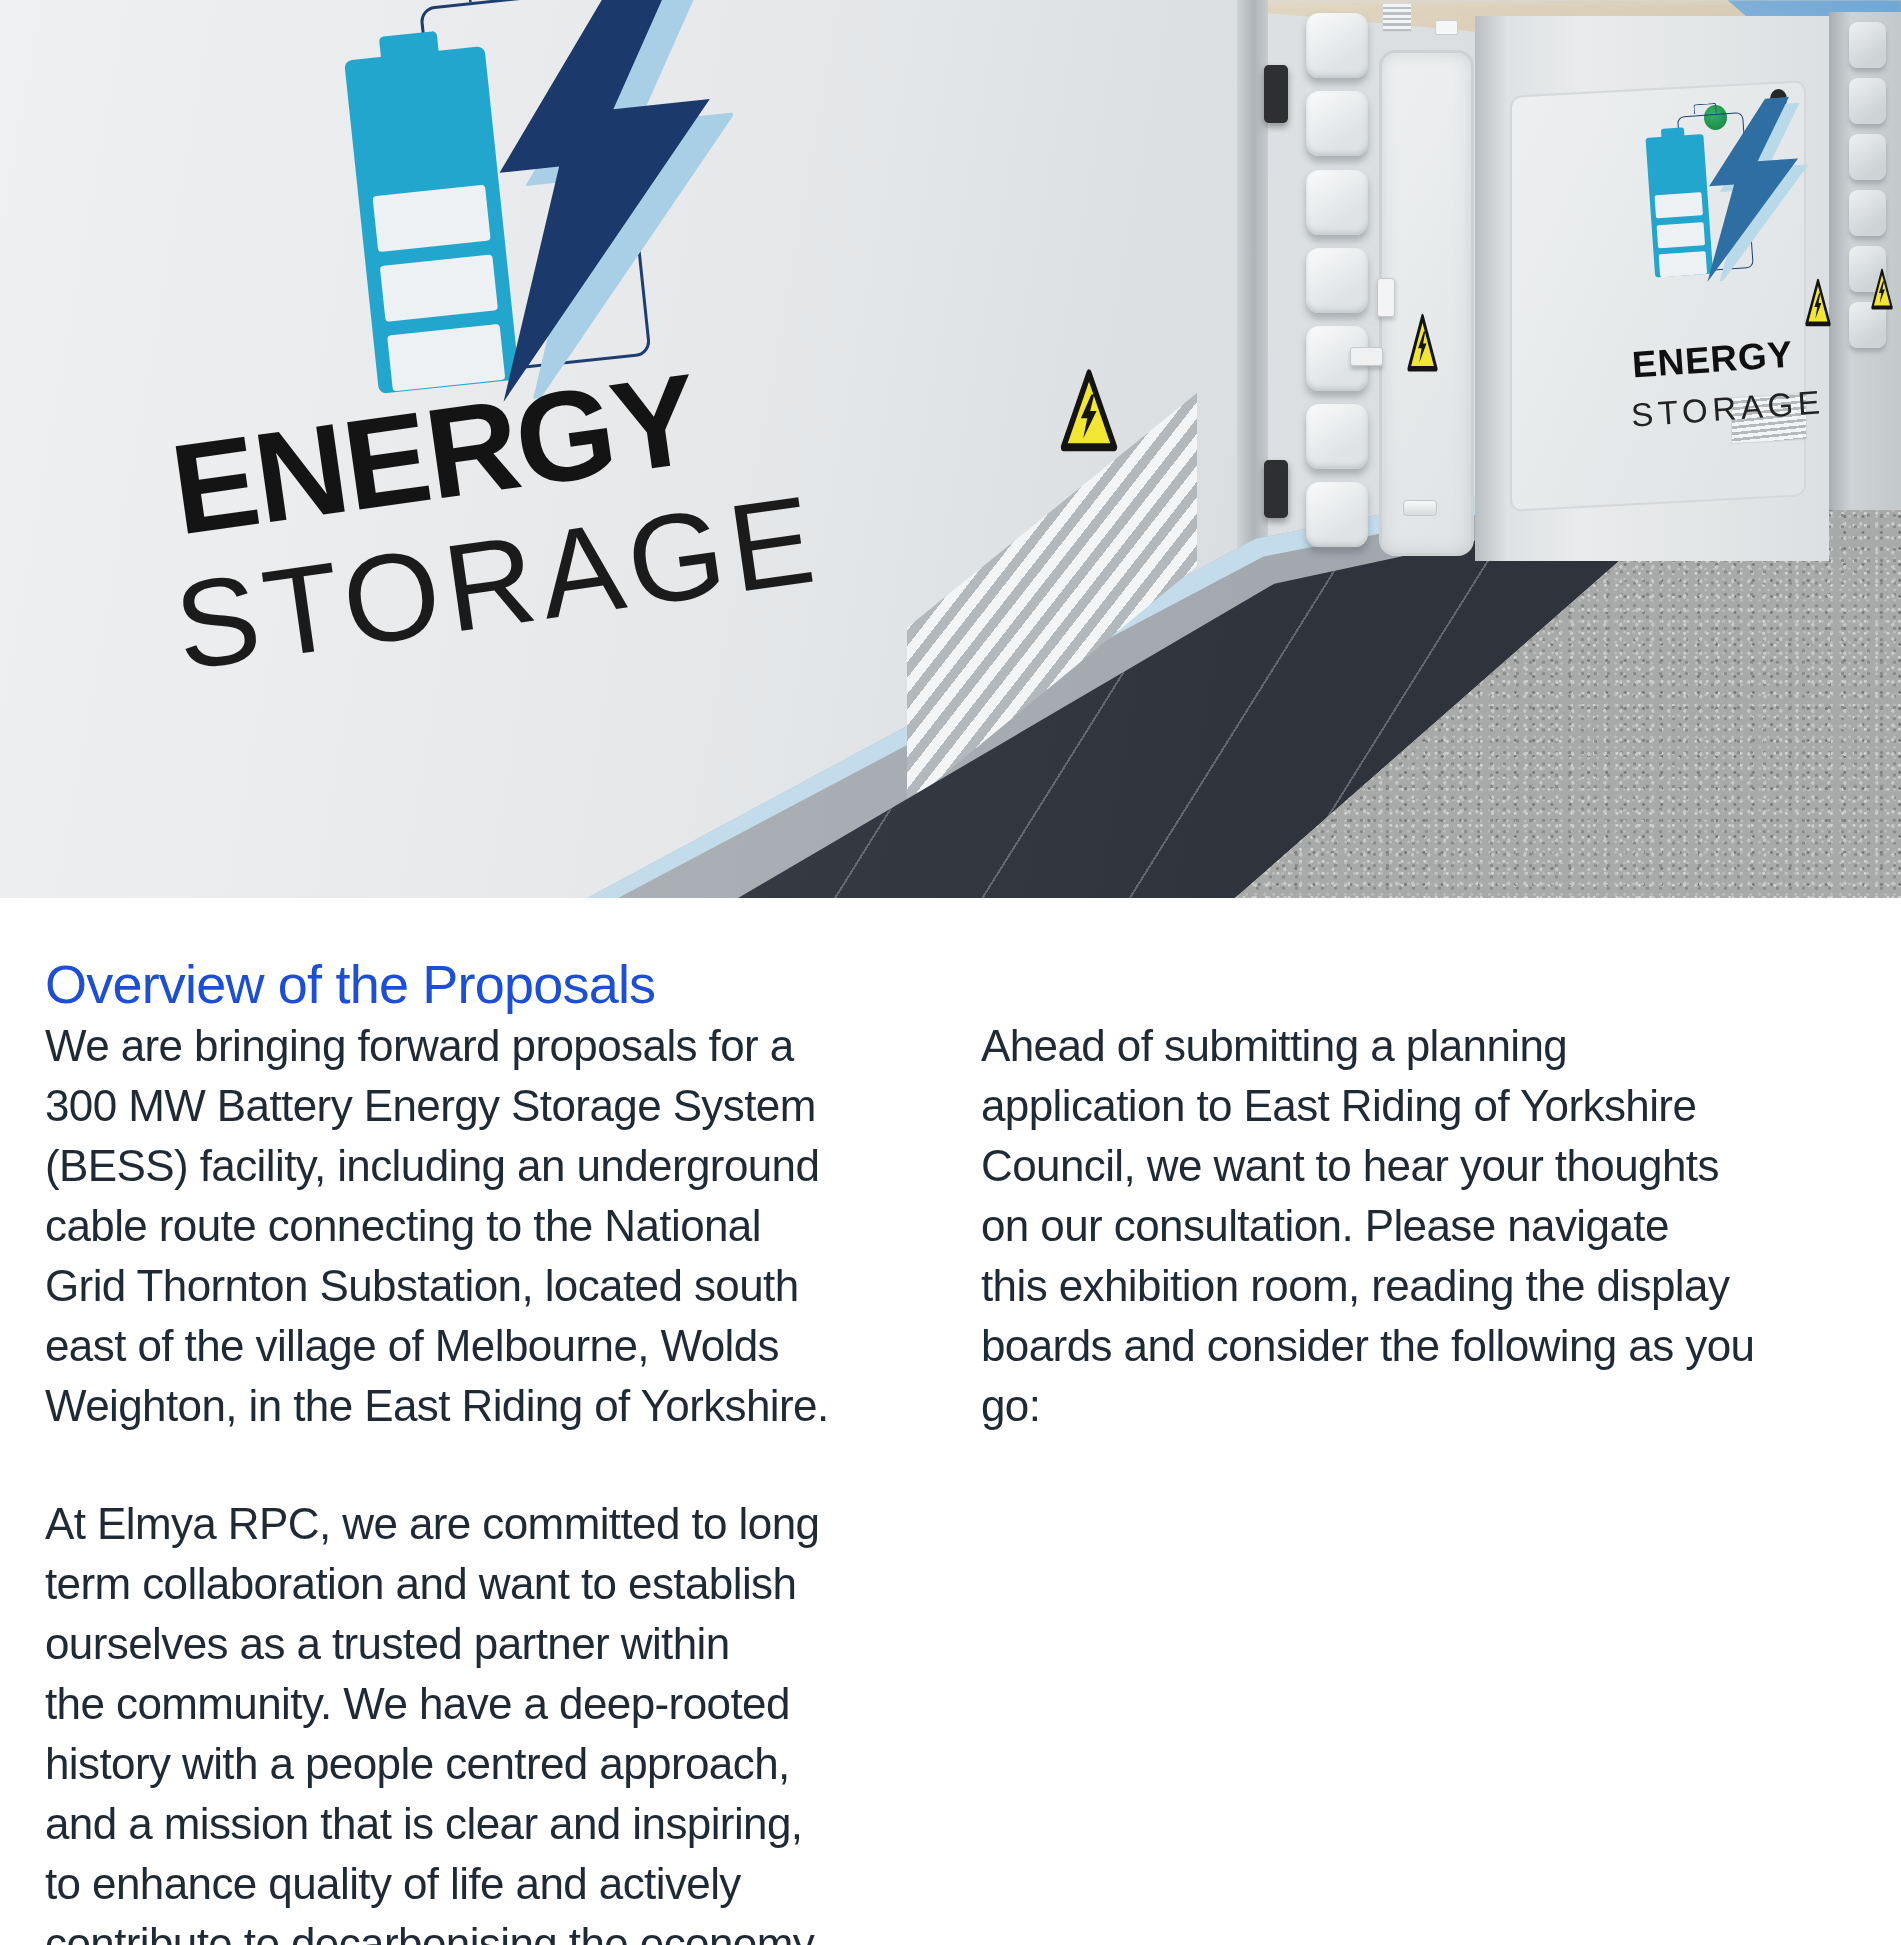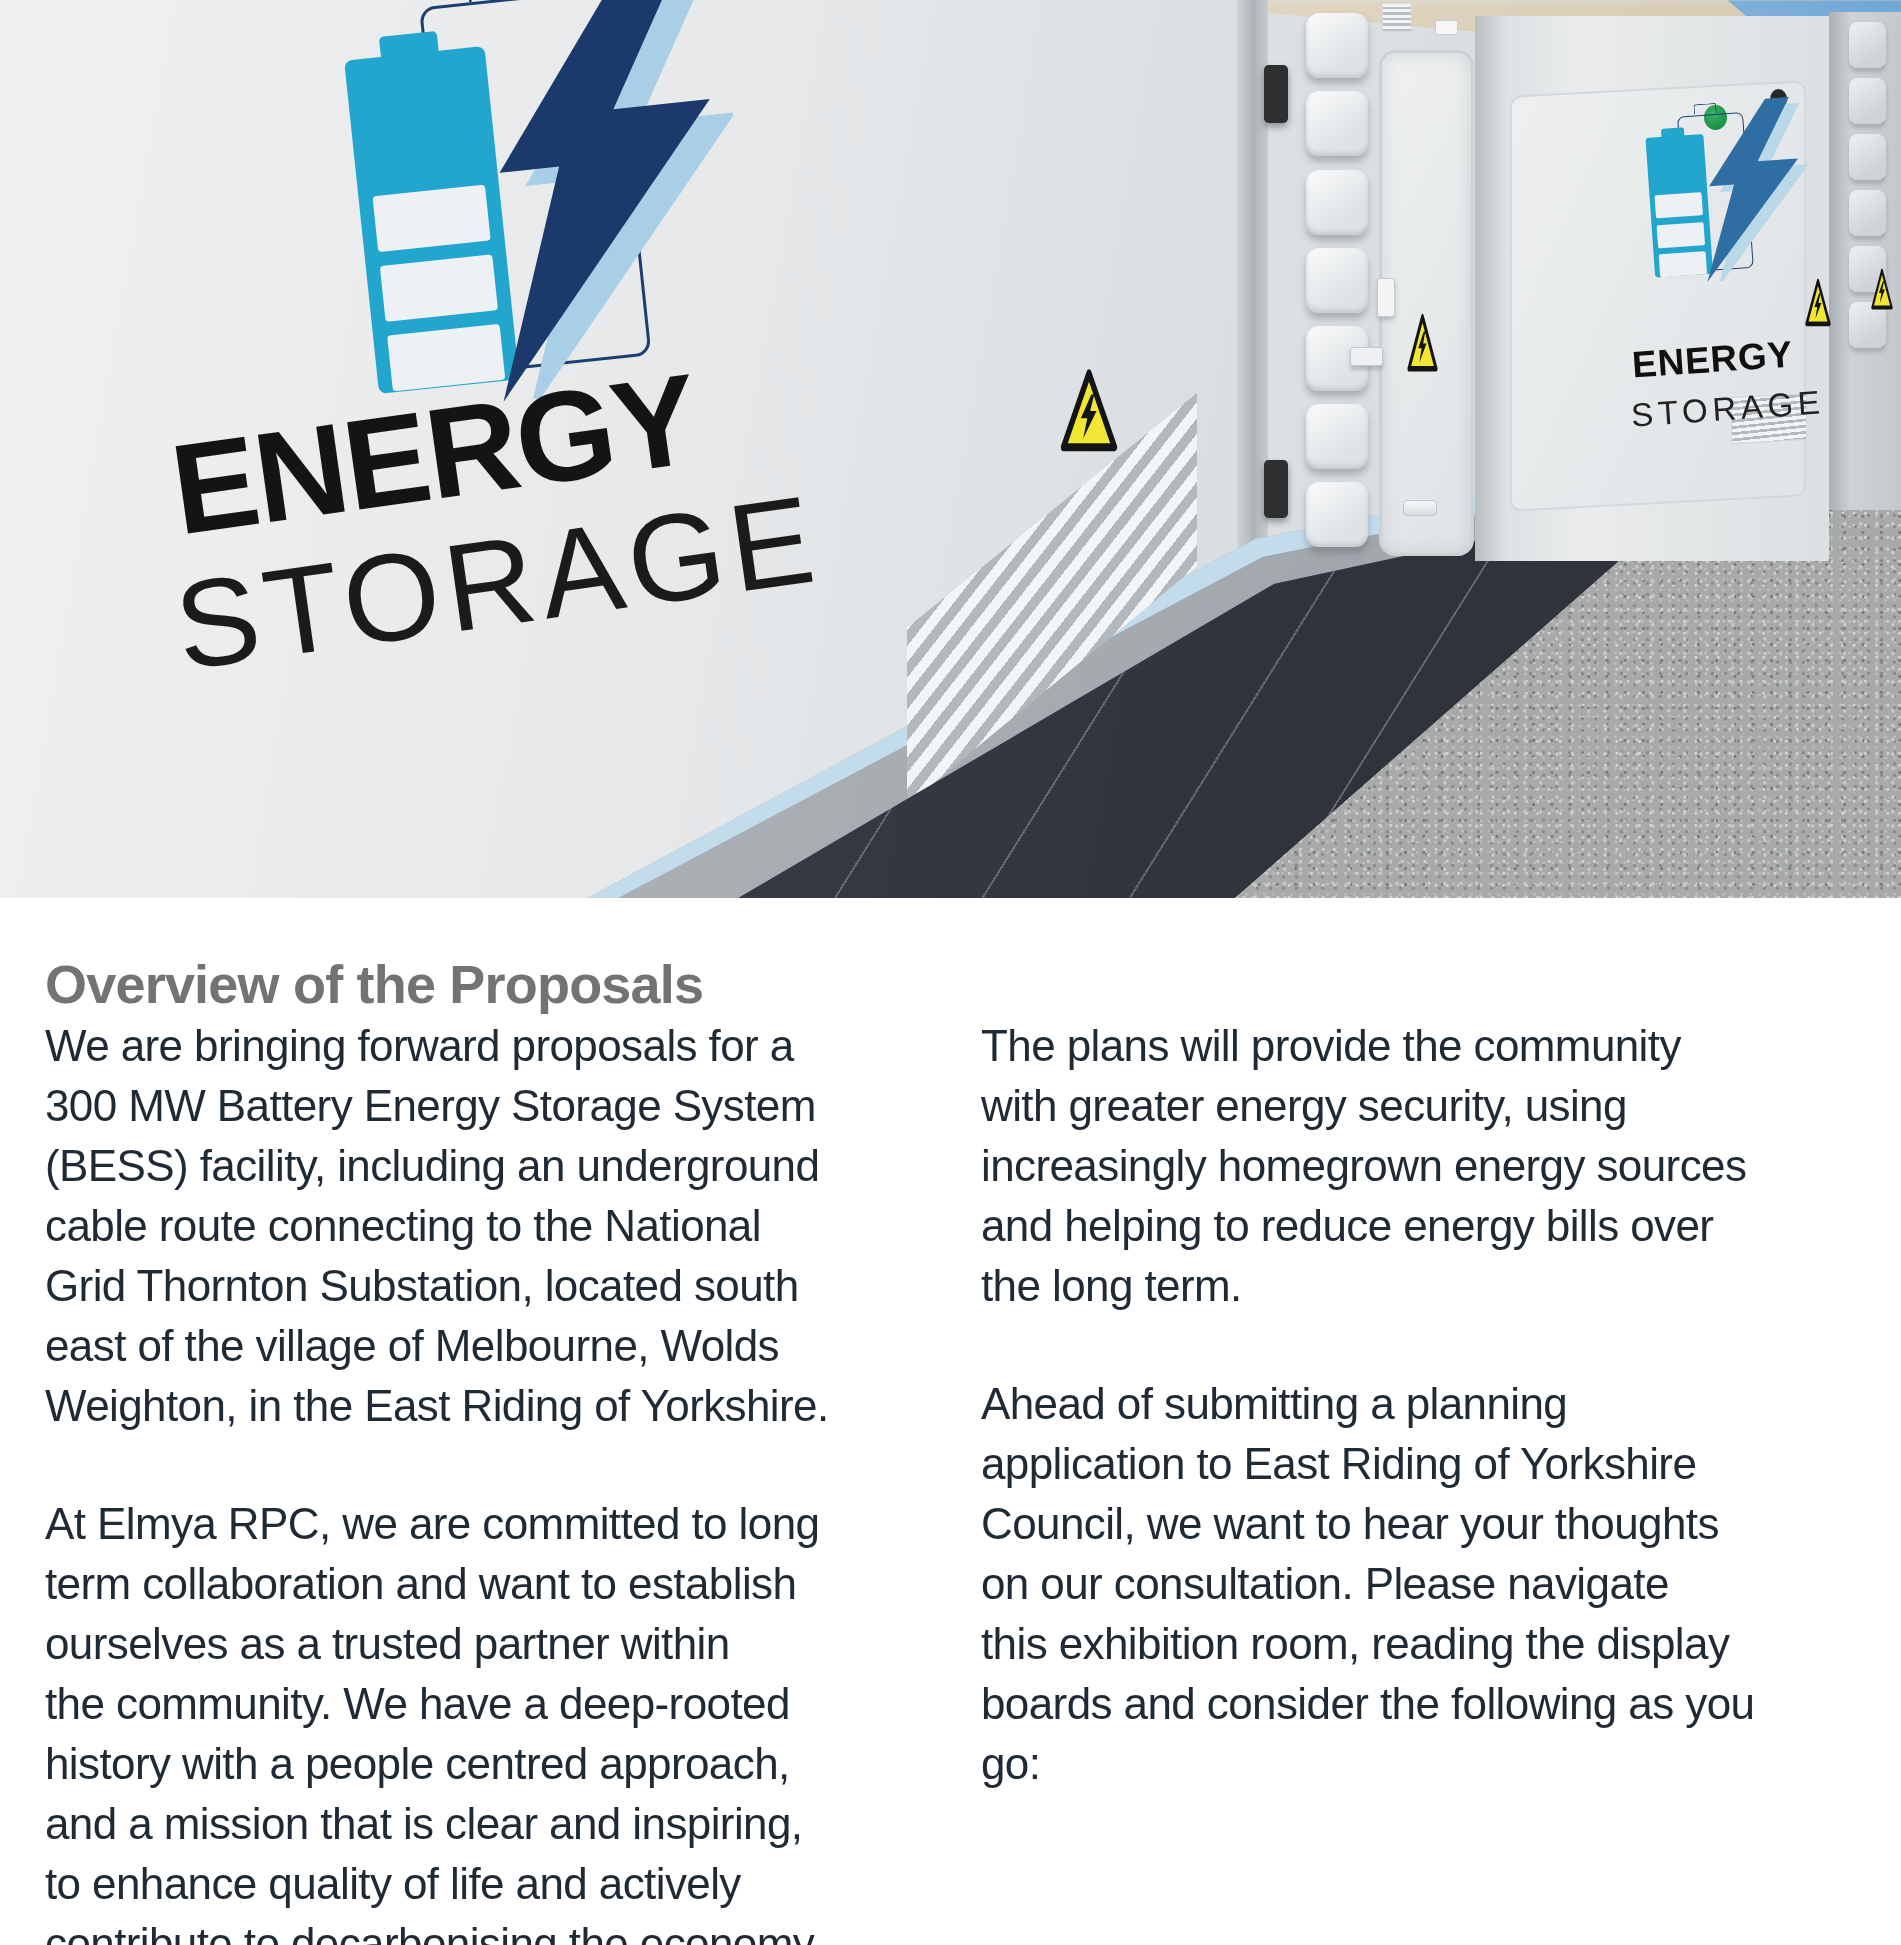--- a/index.html
+++ b/index.html
@@ -115,22 +115,22 @@
   
   .logo-side { position:absolute; left:1644px; top:117px; transform:rotate(-4deg); }
   .side-word1 { position:absolute; left:1632px; top:339px; font-size:37px; font-weight:700;
                 color:#101010; letter-spacing:0.8px; transform:rotate(-4deg); }
   .side-word2 { position:absolute; left:1631px; top:390px; font-size:33px; font-weight:400;
                 color:#222; letter-spacing:4.7px; transform:rotate(-4deg); }
 
   .warn { position:absolute; }
 
   
-  .heading { position:absolute; left:45px; top:953px; font-size:54px; font-weight:700;
-             color:#737373; letter-spacing:-0.8px; }
+  .heading { position:absolute; left:45px; top:953px; font-size:54px; font-weight:400;
+             color:#1d4ed8; letter-spacing:-0.8px; }
   .col { position:absolute; top:1016px; width:918px; font-size:44px; line-height:60px;
          color:#1f2a35; letter-spacing:-0.6px; }
   .col-left  { left:45px; }
   .col-right { left:981px; }
   .col p { margin:0 0 58px 0; }
 </style>
 </head>
 <body>
 
 <div class="photo">
@@ -236,17 +236,16 @@
 
 <h1 class="heading">Overview of the Proposals</h1>
 
 <div class="col col-left">
   <p>We are bringing forward proposals for a<br>300 MW Battery Energy Storage System<br>(BESS) facility, including an underground<br>cable route connecting to the National<br>Grid Thornton Substation, located south<br>east of the village of Melbourne, Wolds<br>Weighton, in the East Riding of Yorkshire.</p>
   <p>At Elmya RPC, we are committed to long<br>term collaboration and want to establish<br>ourselves as a trusted partner within<br>the community. We have a deep-rooted<br>history with a people centred approach,<br>and a mission that is clear and inspiring,<br>to enhance quality of life and actively<br>contribute to decarbonising the economy<br>in the ongoing fight against climate<br>change. When fully charged and cycling<br>twice a day, the BESS will be able to store<br>enough energy to supply the average<br>annual electricity use of up to 163,338<br>homes.*</p>
 
 </div>
 
 <div class="col col-right">
-  <p>The plans will provide the community<br>with greater energy security, using<br>increasingly homegrown energy sources<br>and helping to reduce energy bills over<br>the long term.</p>
   <p>Ahead of submitting a planning<br>application to East Riding of Yorkshire<br>Council, we want to hear your thoughts<br>on our consultation. Please navigate<br>this exhibition room, reading the display<br>boards and consider the following as you<br>go:</p>
 
 </div>
 
 
 </body></html>

